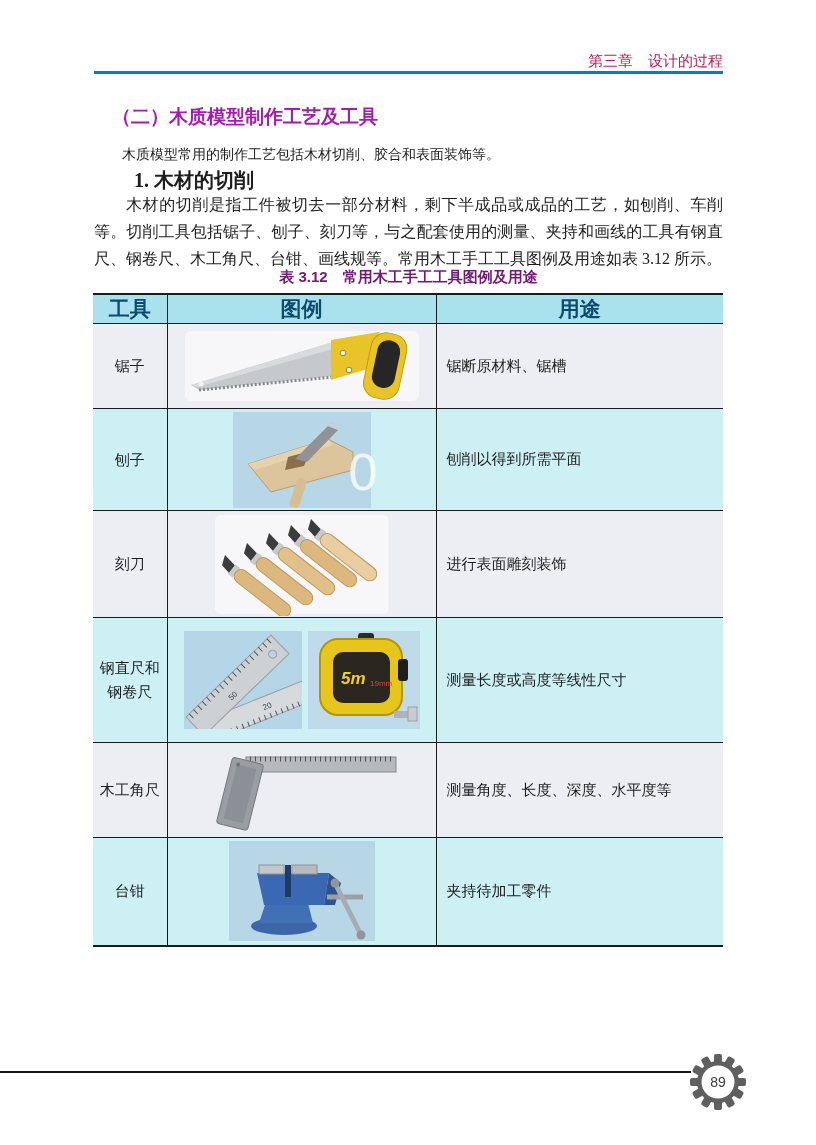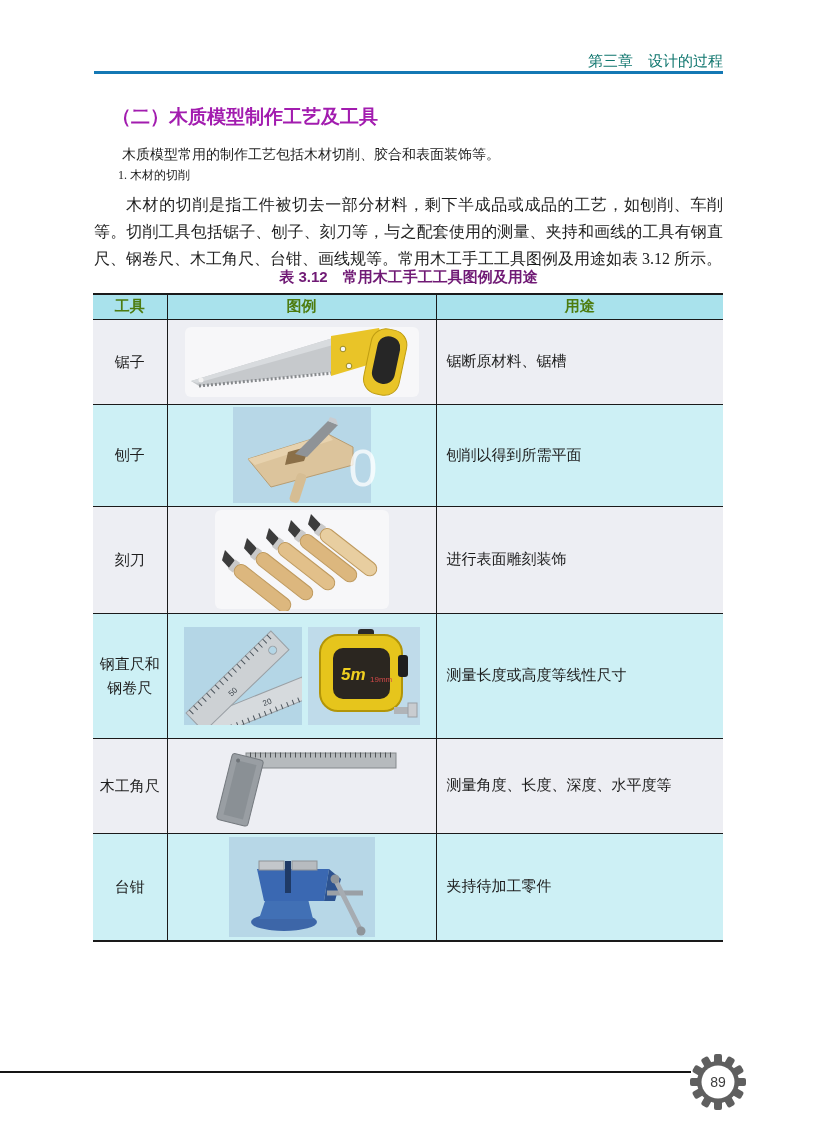--- a/index.html
+++ b/index.html
@@ -1,42 +1,42 @@
 <!DOCTYPE html>
 <html><head>
 <meta charset="utf-8">
 <style>
   * { margin:0; padding:0; box-sizing:border-box; }
   html,body { background:#fff; }
   .page { position:relative; width:816px; height:1145px; background:#ffffff;
           font-family:"Liberation Serif", serif; color:#1d1d1d; overflow:hidden; }
 
   .running-head { position:absolute; top:52px; left:94px; width:629px; text-align:right;
-                  font-family:"Liberation Sans", sans-serif; font-size:15px; color:#0f766e; }
+                  font-family:"Liberation Sans", sans-serif; font-size:15px; color:#be185d; }
   .head-rule { position:absolute; top:71px; left:94px; width:629px; height:3px; background:#1478b4; }
 
   .section-title { position:absolute; top:104px; left:112px;
                    font-family:"Liberation Sans", sans-serif; font-weight:bold; font-size:19px; color:#a21caf; }
   .para1 { position:absolute; top:142px; left:94px; width:629px; text-indent:2em;
            font-size:14px; line-height:25px; }
   .subheading { position:absolute; top:167px; left:94px; width:629px; text-indent:2em;
-                font-weight:normal; font-size:12px; }
+                font-weight:bold; font-size:20px; }
   .para2 { position:absolute; top:191px; left:94px; width:629px; text-indent:2em;
            font-size:16px; line-height:27px; text-align:justify; }
 
   .table-caption { position:absolute; top:268px; left:94px; width:629px; text-align:center;
                    font-family:"Liberation Sans", sans-serif; font-weight:bold; font-size:15px; color:#701a75; }
 
   table.tools { position:absolute; top:293px; left:93px; width:630px; table-layout:fixed;
                 border-collapse:collapse; border-top:2px solid #1a1a1a; border-bottom:2px solid #1a1a1a; }
   table.tools th, table.tools td { border:1px solid #1a1a1a; vertical-align:middle; }
   table.tools th:first-child, table.tools td:first-child { border-left:none; }
   table.tools th:last-child,  table.tools td:last-child  { border-right:none;margin-left:48px; }
   table.tools th { background:#a9e2ec; height:25px; font-family:"Liberation Sans", sans-serif;
-                   font-weight:600; font-size:15px; color:#4d7c0f; }
+                   font-weight:600; font-size:21px; color:#0c4a6e; }
   td.tool { text-align:center; font-size:15px; padding:0 5px; line-height:24px; }
   td.fig  { text-align:center; position:relative; }
   td.use  { font-size:15px; padding-left:10px; }
   tr.row-gray td { background:#edeef3; }
   tr.row-cyan td { background:#cdf0f5; }
   .figwrap { display:flex; align-items:center; justify-content:center; gap:6px; }
   .wm { position:absolute; right:58px; bottom:12px; font-size:52px; line-height:1;
         color:rgba(255,255,255,0.75); font-family:"Liberation Sans", sans-serif; }
 
   .footer-rule { position:absolute; top:1071px; left:0; width:691px; height:2px; background:#151515; }

